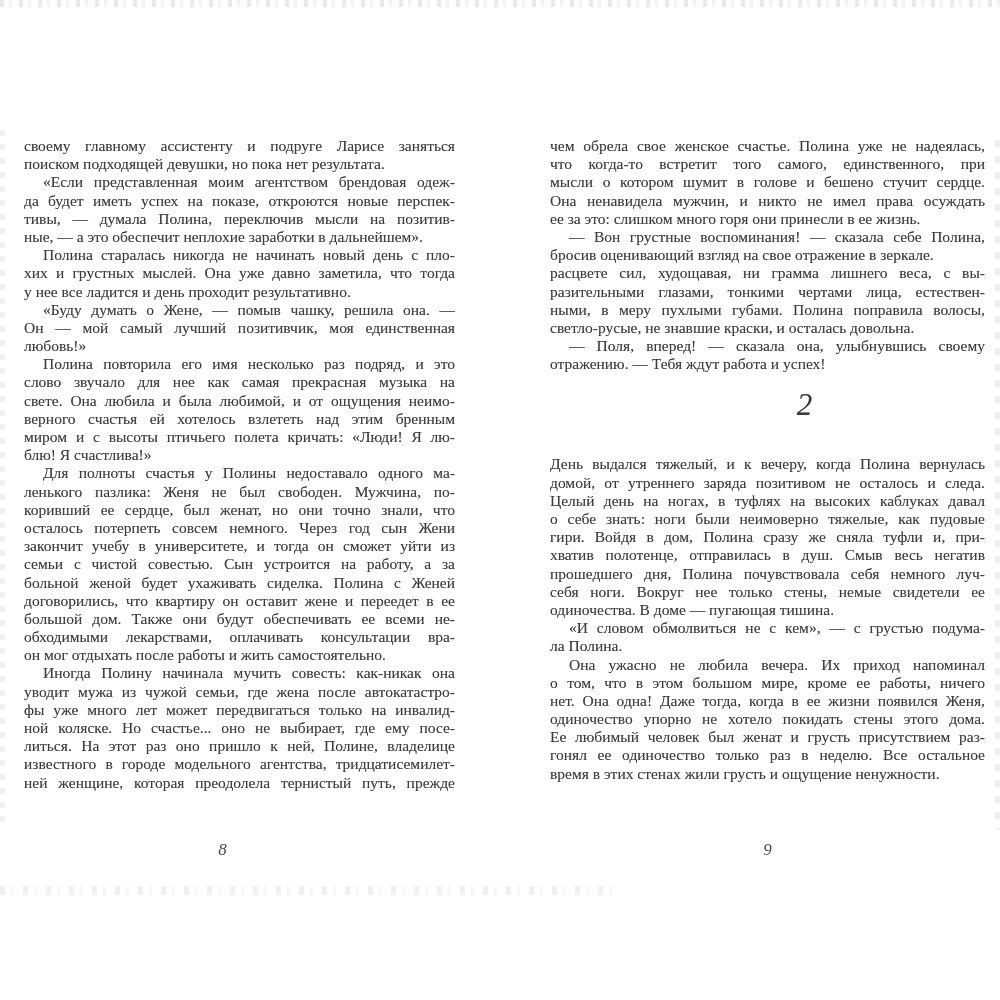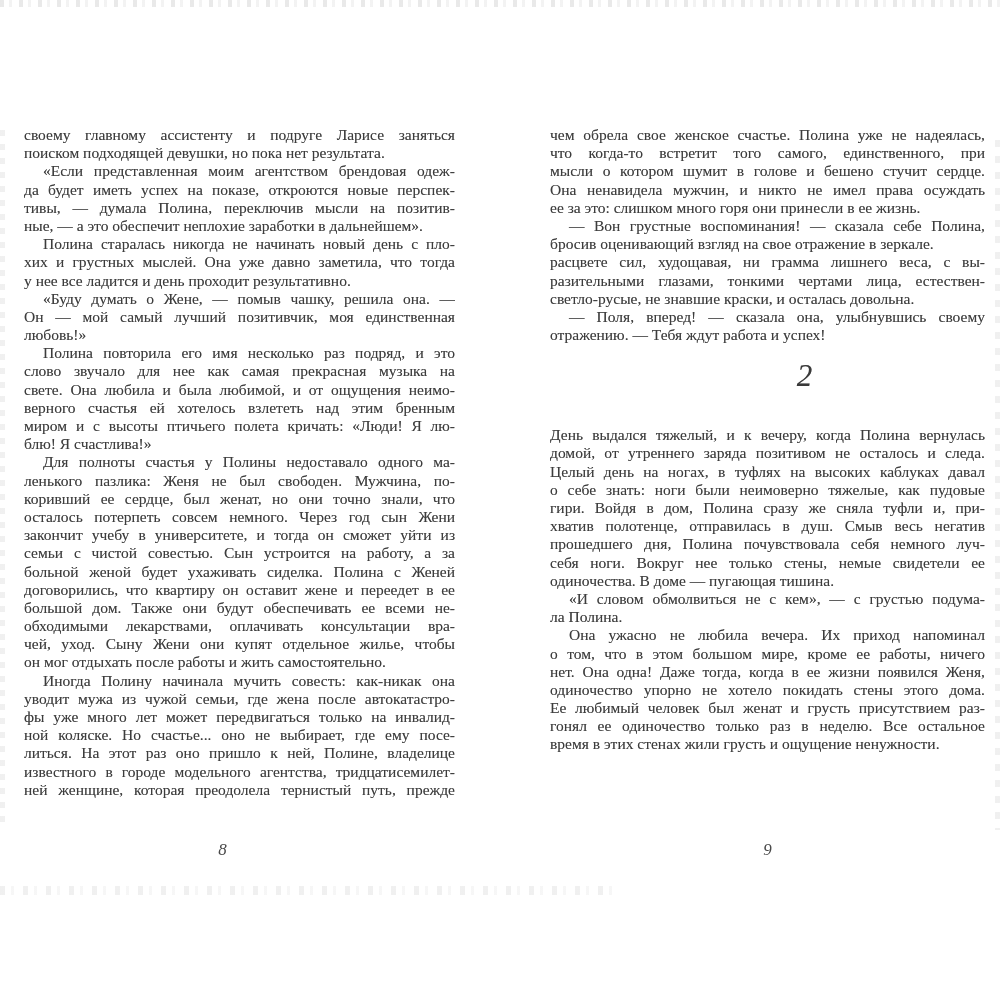--- a/index.html
+++ b/index.html
@@ -1,21 +1,21 @@
 <!DOCTYPE html>
 <html><head>
 <meta charset="utf-8">
 <style>
   html, body { margin: 0; padding: 0; background: #ffffff; }
   .spread {
     position: relative; width: 1000px; height: 1000px; background: #ffffff;
     font-family: "Liberation Serif", "DejaVu Serif", serif;
     color: #3d3d3d; overflow: hidden;
   }
-  .col { position: absolute; top: 126px; font-size: 15.5px;
+  .col { position: absolute; top: 137px; font-size: 15.5px;
          text-shadow: 0 0 0.6px rgba(62,62,62,0.45); }
   .col-left  { left: 24px;  width: 431px; }
   .col-right { left: 550px; width: 435px; }
   .line {
     height: 18.2px; line-height: 18.2px; overflow: hidden;
     text-align: justify; text-align-last: justify;
   }
   .line.pend { text-align-last: left; }
   .line.ind  { text-indent: 19px; }
   .chapter {
@@ -76,21 +76,20 @@
       <div class="line ind">Для полноты счастья у Полины недоставало одного ма-</div>
       <div class="line">ленького пазлика: Женя не был свободен. Мужчина, по-</div>
       <div class="line">коривший ее сердце, был женат, но они точно знали, что</div>
       <div class="line">осталось потерпеть совсем немного. Через год сын Жени</div>
       <div class="line">закончит учебу в университете, и тогда он сможет уйти из</div>
       <div class="line">семьи с чистой совестью. Сын устроится на работу, а за</div>
       <div class="line">больной женой будет ухаживать сиделка. Полина с Женей</div>
       <div class="line">договорились, что квартиру он оставит жене и переедет в ее</div>
       <div class="line">большой дом. Также они будут обеспечивать ее всеми не-</div>
       <div class="line">обходимыми лекарствами, оплачивать консультации вра-</div>
-      <div class="line">чей, уход. Сыну Жени они купят отдельное жилье, чтобы</div>
       <div class="line pend">он мог отдыхать после работы и жить самостоятельно.</div>
       <div class="line ind">Иногда Полину начинала мучить совесть: как-никак она</div>
       <div class="line">уводит мужа из чужой семьи, где жена после автокатастро-</div>
       <div class="line">фы уже много лет может передвигаться только на инвалид-</div>
       <div class="line">ной коляске. Но счастье... оно не выбирает, где ему посе-</div>
       <div class="line">литься. На этот раз оно пришло к ней, Полине, владелице</div>
       <div class="line">известного в городе модельного агентства, тридцатисемилет-</div>
       <div class="line">ней женщине, которая преодолела тернистый путь, прежде</div>
     </div>
 
@@ -98,20 +97,21 @@
     <div>
         <div class="line">чем обрела свое женское счастье. Полина уже не надеялась,</div>
         <div class="line">что когда-то встретит того самого, единственного, при</div>
         <div class="line">мысли о котором шумит в голове и бешено стучит сердце.</div>
         <div class="line">Она ненавидела мужчин, и никто не имел права осуждать</div>
         <div class="line pend">ее за это: слишком много горя они принесли в ее жизнь.</div>
         <div class="line ind">— Вон грустные воспоминания! — сказала себе Полина,</div>
         <div class="line pend">бросив оценивающий взгляд на свое отражение в зеркале.</div>
         <div class="line">расцвете сил, худощавая, ни грамма лишнего веса, с вы-</div>
         <div class="line">разительными глазами, тонкими чертами лица, естествен-</div>
+        <div class="line">ными, в меру пухлыми губами. Полина поправила волосы,</div>
         <div class="line pend">светло-русые, не знавшие краски, и осталась довольна.</div>
         <div class="line ind">— Поля, вперед! — сказала она, улыбнувшись своему</div>
         <div class="line pend">отражению. — Тебя ждут работа и успех!</div>
       </div>
     <div class="chapter">2</div>
     <div>
         <div class="line">День выдался тяжелый, и к вечеру, когда Полина вернулась</div>
         <div class="line">домой, от утреннего заряда позитивом не осталось и следа.</div>
         <div class="line">Целый день на ногах, в туфлях на высоких каблуках давал</div>
         <div class="line">о себе знать: ноги были неимоверно тяжелые, как пудовые</div>

